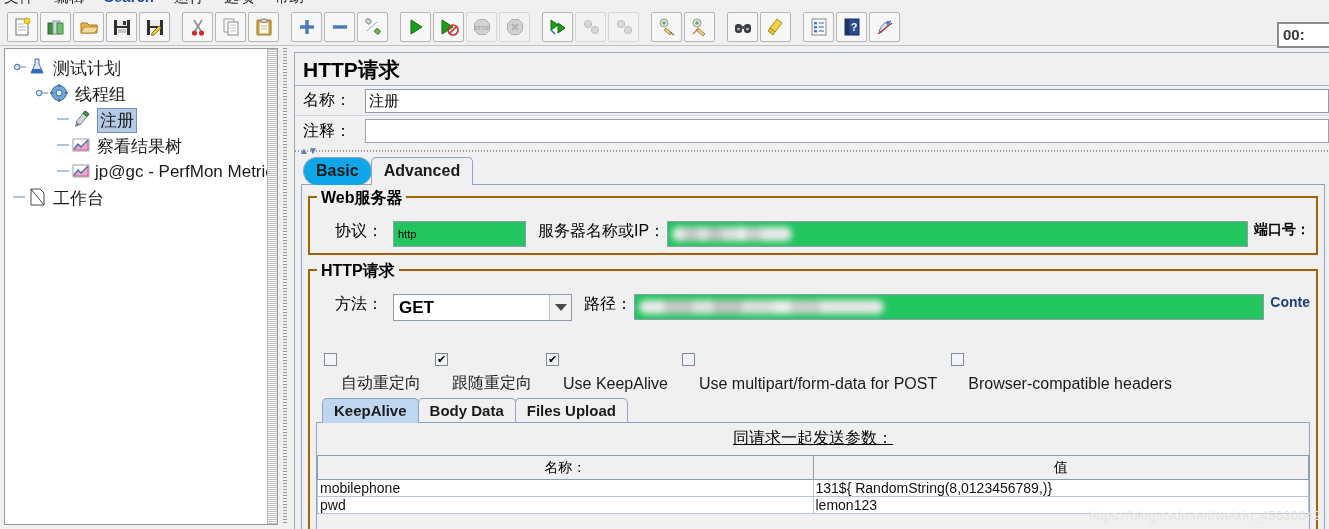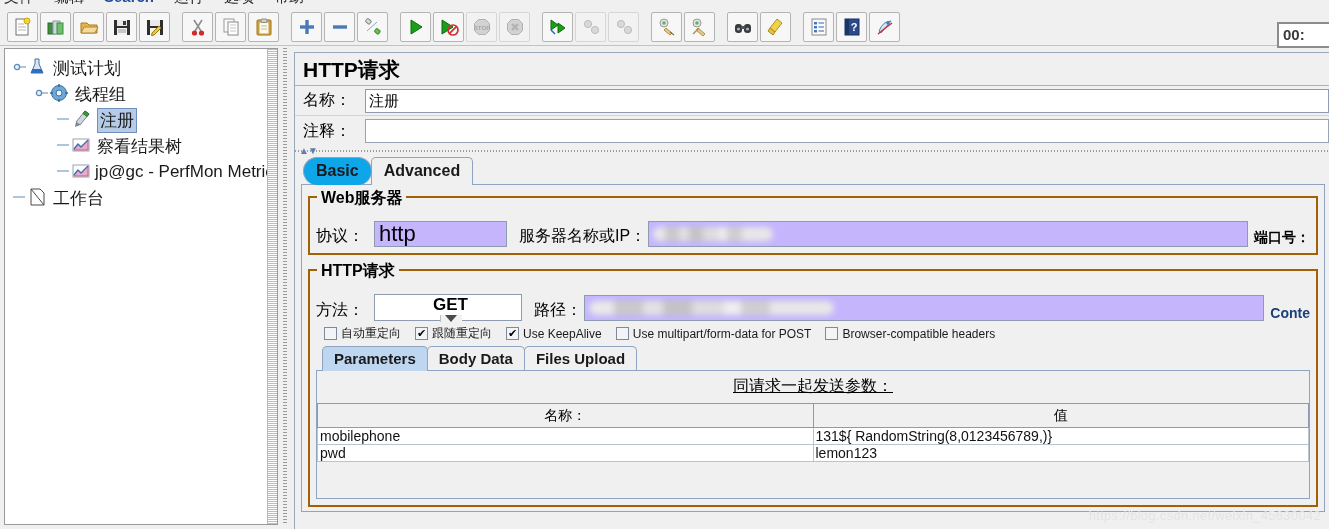--- a/index.html
+++ b/index.html
@@ -145,26 +145,26 @@
 
   
   .groupbox {
     position:relative; border:2px solid #a16207; margin:11px 6px 4px 6px;
     padding:23px 6px 6px 6px;
   }
   .grouptitle {
     position:absolute; left:7px; top:-10px; background:#f0f0f0;
     padding:0 4px; font-size:16px; font-weight:bold; color:#000;
   }
-  .inline { display:flex; align-items:flex-end; }
+  .inline { display:flex; align-items:flex-start;margin-left:19px; }
   .lbl { font-size:16px; color:#000; white-space:nowrap; }
 
   .field {
-    background:#c4b5fd; border:1px solid #8e9bb0; height:26px;
-    font-size:22px; color:#000; padding:2px 4px; overflow:hidden;
+    background:#22c55e; border:1px solid #8e9bb0; height:26px;
+    font-size:11px; color:#000; padding:2px 4px; overflow:hidden;
     display:flex; align-items:center;
   }
   .combo {
     background:#fff; border:1px solid #8e9bb0; height:27px;
     display:flex; align-items:center; justify-content:space-between;
     font-size:17px; font-weight:bold; padding-left:5px; color:#000;
   }
   .combo .arrowbtn {
     width:22px; height:25px; background:#f2f2f2; border-left:1px solid #b7bfcb;
     display:flex; align-items:center; justify-content:center;
@@ -185,21 +185,21 @@
   }
 
   
   .cbrow { display:flex; align-items:center; padding:4px 0 2px 8px; gap:14px; }
   .cbitem { display:flex; align-items:center; gap:4px; }
   .cbox {
     width:13px;height:13px;border:1px solid #7c8a9c;background:#f2f4f7;
     display:flex;align-items:center;justify-content:center;
     font-size:11px;color:#000;line-height:1;
   }
-  .cblabel { font-size:12px; color:#1a1a1a; white-space:nowrap; }
+  .cblabel { font-size:16px; color:#1a1a1a; white-space:nowrap;margin-top:48px; }
 
   
   .innertabs { display:flex; align-items:flex-end; padding-left:6px; height:26px; }
   .itab {
     padding:3px 11px 4px 11px; border:1px solid #8fa4c0; border-bottom:none;
     border-radius:5px 5px 0 0; background:#f0f0f0;
     font-size:15px; font-weight:bold; color:#1a1a1a; margin-right:-1px;
     position:relative; top:1px;
   }
   .itab.active { background:#bed6f0; z-index:2; }
@@ -601,21 +601,21 @@
             <div class="redact" style="width:120px;"></div>
           </div>
           <span class="lbl rightedgeLabel" style="margin-left:6px;">端口号：</span>
         </div>
       </div>
 
       <div class="groupbox" style="margin-top:14px;">
         <span class="grouptitle">HTTP请求</span>
         <div class="inline">
           <span class="lbl" style="width:58px;">方法：</span>
-          <div class="combo" style="width:148px;flex-direction:column;">
+          <div class="combo" style="width:179px;">
             <span>GET</span>
             <span class="arrowbtn">
                 <span class="caret"></span>
               </span>
           </div>
           <span class="lbl" style="margin-left:12px;">路径：</span>
           <div class="field" style="flex:1; margin-left:2px;">
             <div class="redact" style="width:245px;"></div>
           </div>
           <span class="lbl rightedgeLabel" style="margin-left:6px; color:#1a3f7a;">Conte</span>
@@ -638,21 +638,21 @@
               <span class="cbox"></span>
               <span class="cblabel">Use multipart/form-data for POST</span>
             </div>
             <div class="cbitem">
               <span class="cbox"></span>
               <span class="cblabel">Browser-compatible headers</span>
             </div>
           </div>
 
         <div class="innertabs" id="inner-tabs">
-            <div class="itab active">Parameters</div>
+            <div class="itab active">KeepAlive</div>
             <div class="itab">Body Data</div>
             <div class="itab">Files Upload</div>
           </div>
         <div class="itabbody">
           <div class="tablecap">同请求一起发送参数：</div>
           <table class="params">
             <thead>
               <tr id="params-head">
                   <th style="width: 50%;">名称：</th>
                   <th style="width: 50%;">值</th>

